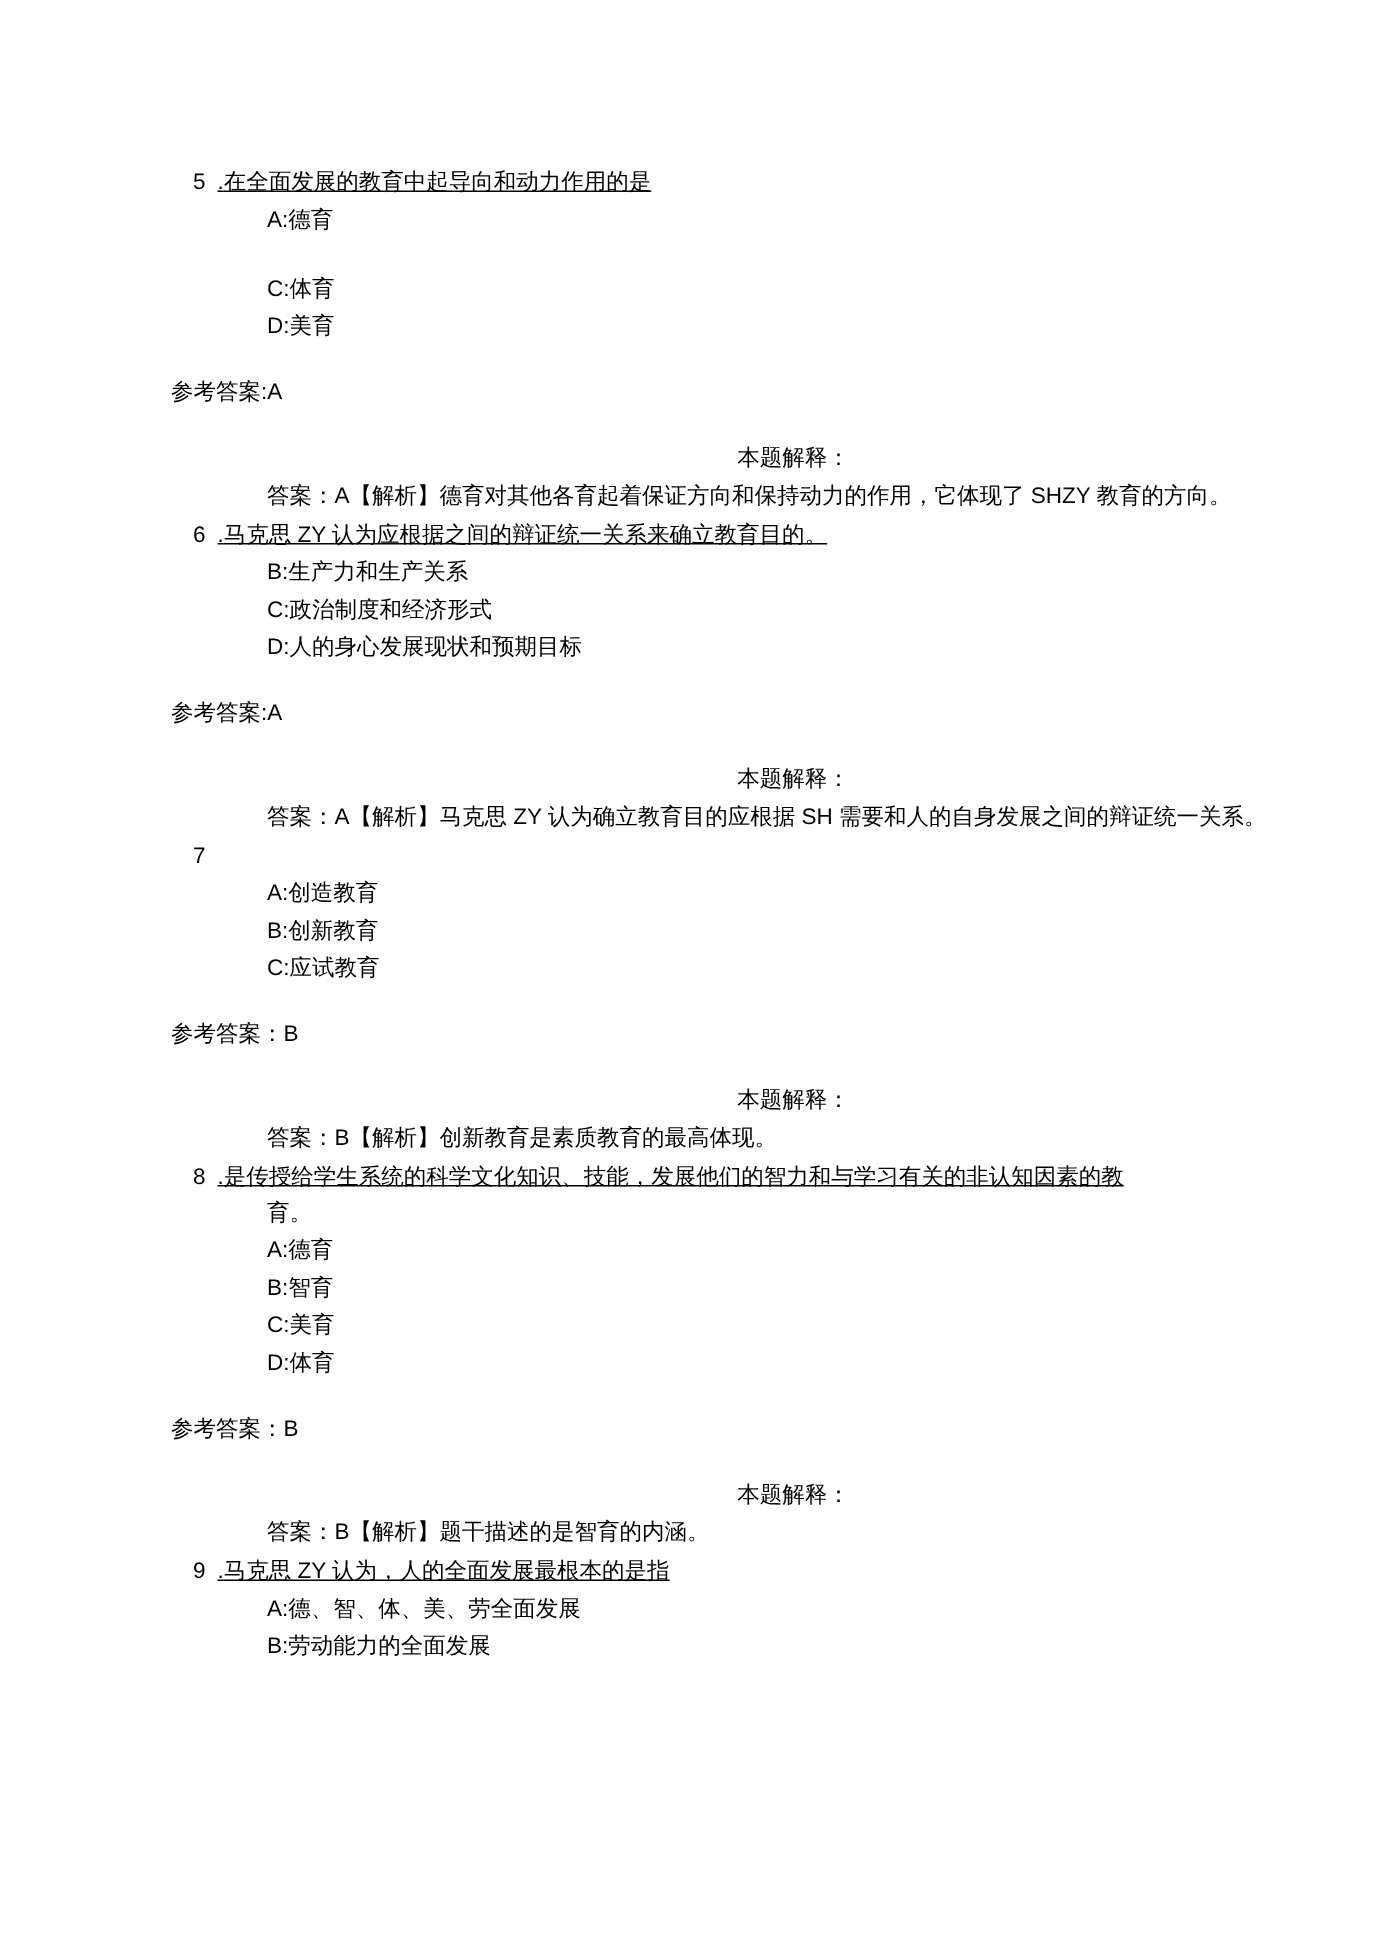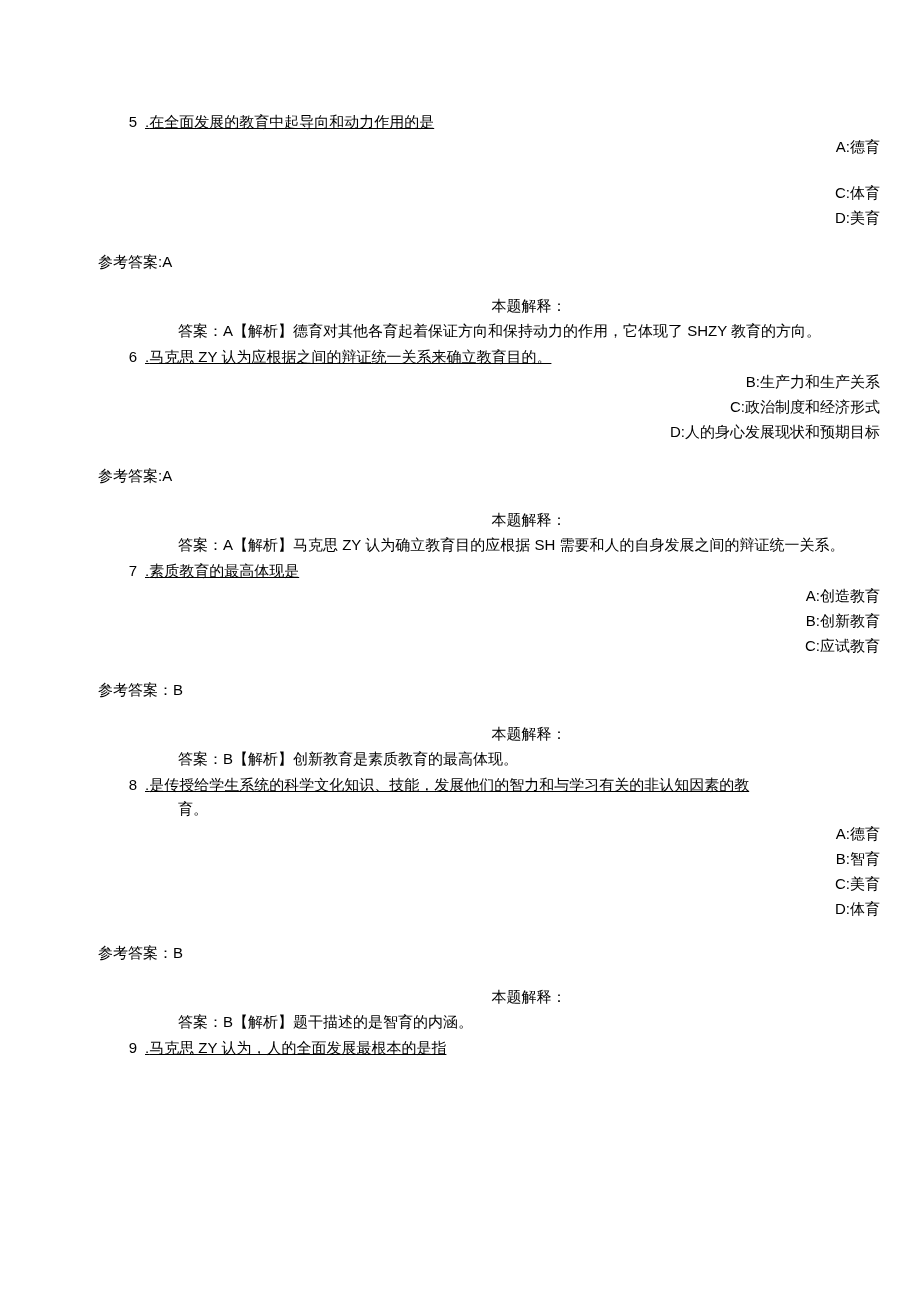--- a/index.html
+++ b/index.html
@@ -30,24 +30,23 @@
     .question-stem {
       flex: 1;
       padding-right: 20px;
       text-decoration: underline;
     }
     .options-block {
       margin-left: 138px;
     }
     .option-line {
       margin: 1px 0;
-      text-align: right;
     }
     .answer-block {
-      margin-left: 58px;
+      margin-left: 74px;
       margin-top: 20px;
     }
     .explain-block {
       margin-left: 138px;
       margin-top: 20px;
     }
     .explain-label {
       margin-bottom: 1px;
       text-align: center;
     }
@@ -103,23 +102,20 @@
     <div class="explain-label">本题解释：</div>
     <div>答案：A【解析】马克思 ZY 认为确立教育目的应根据 SH 需要和人的自身发展之间的辩证统一关系。</div>
   </div>
 </div>
 
 <div class="question-block">
   <div class="question-row">
     <div class="question-number">
       <span>7</span>
     </div>
-    <div class="question-stem">
-      <span>.</span><span>素质教育的最高体现是</span>
-    </div>
   </div>
   <div class="options-block">
     <div class="option-line">A:创造教育</div>
     <div class="option-line">B:创新教育</div>
     <div class="option-line">C:应试教育</div>
   </div>
   <div class="answer-block">
     <span>参考答案：B</span>
   </div>
   <div class="explain-block">
@@ -155,13 +151,17 @@
 
 <div class="question-block">
   <div class="question-row">
     <div class="question-number">
       <span>9</span>
     </div>
     <div class="question-stem">
       <span>.</span><span>马克思 ZY 认为，人的全面发展最根本的是指</span>
     </div>
   </div>
+  <div class="options-block">
+    <div class="option-line">A:德、智、体、美、劳全面发展</div>
+    <div class="option-line">B:劳动能力的全面发展</div>
+  </div>
 </div>
 
 </body></html>

